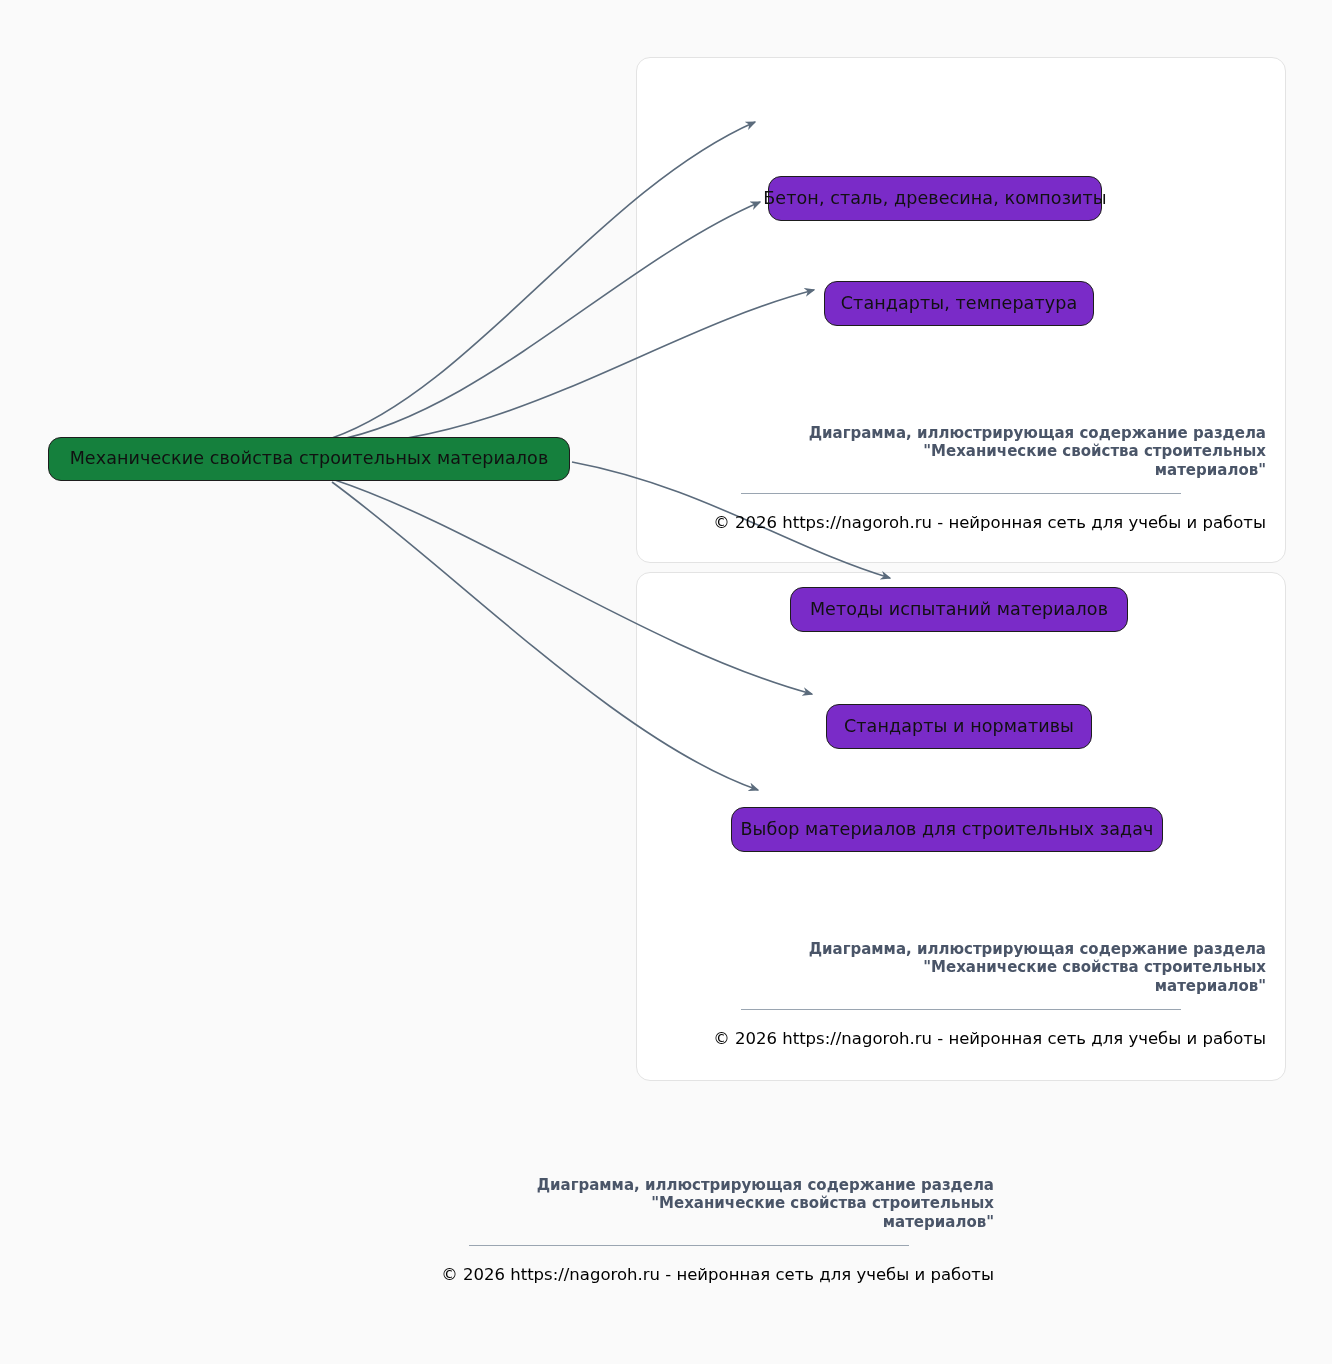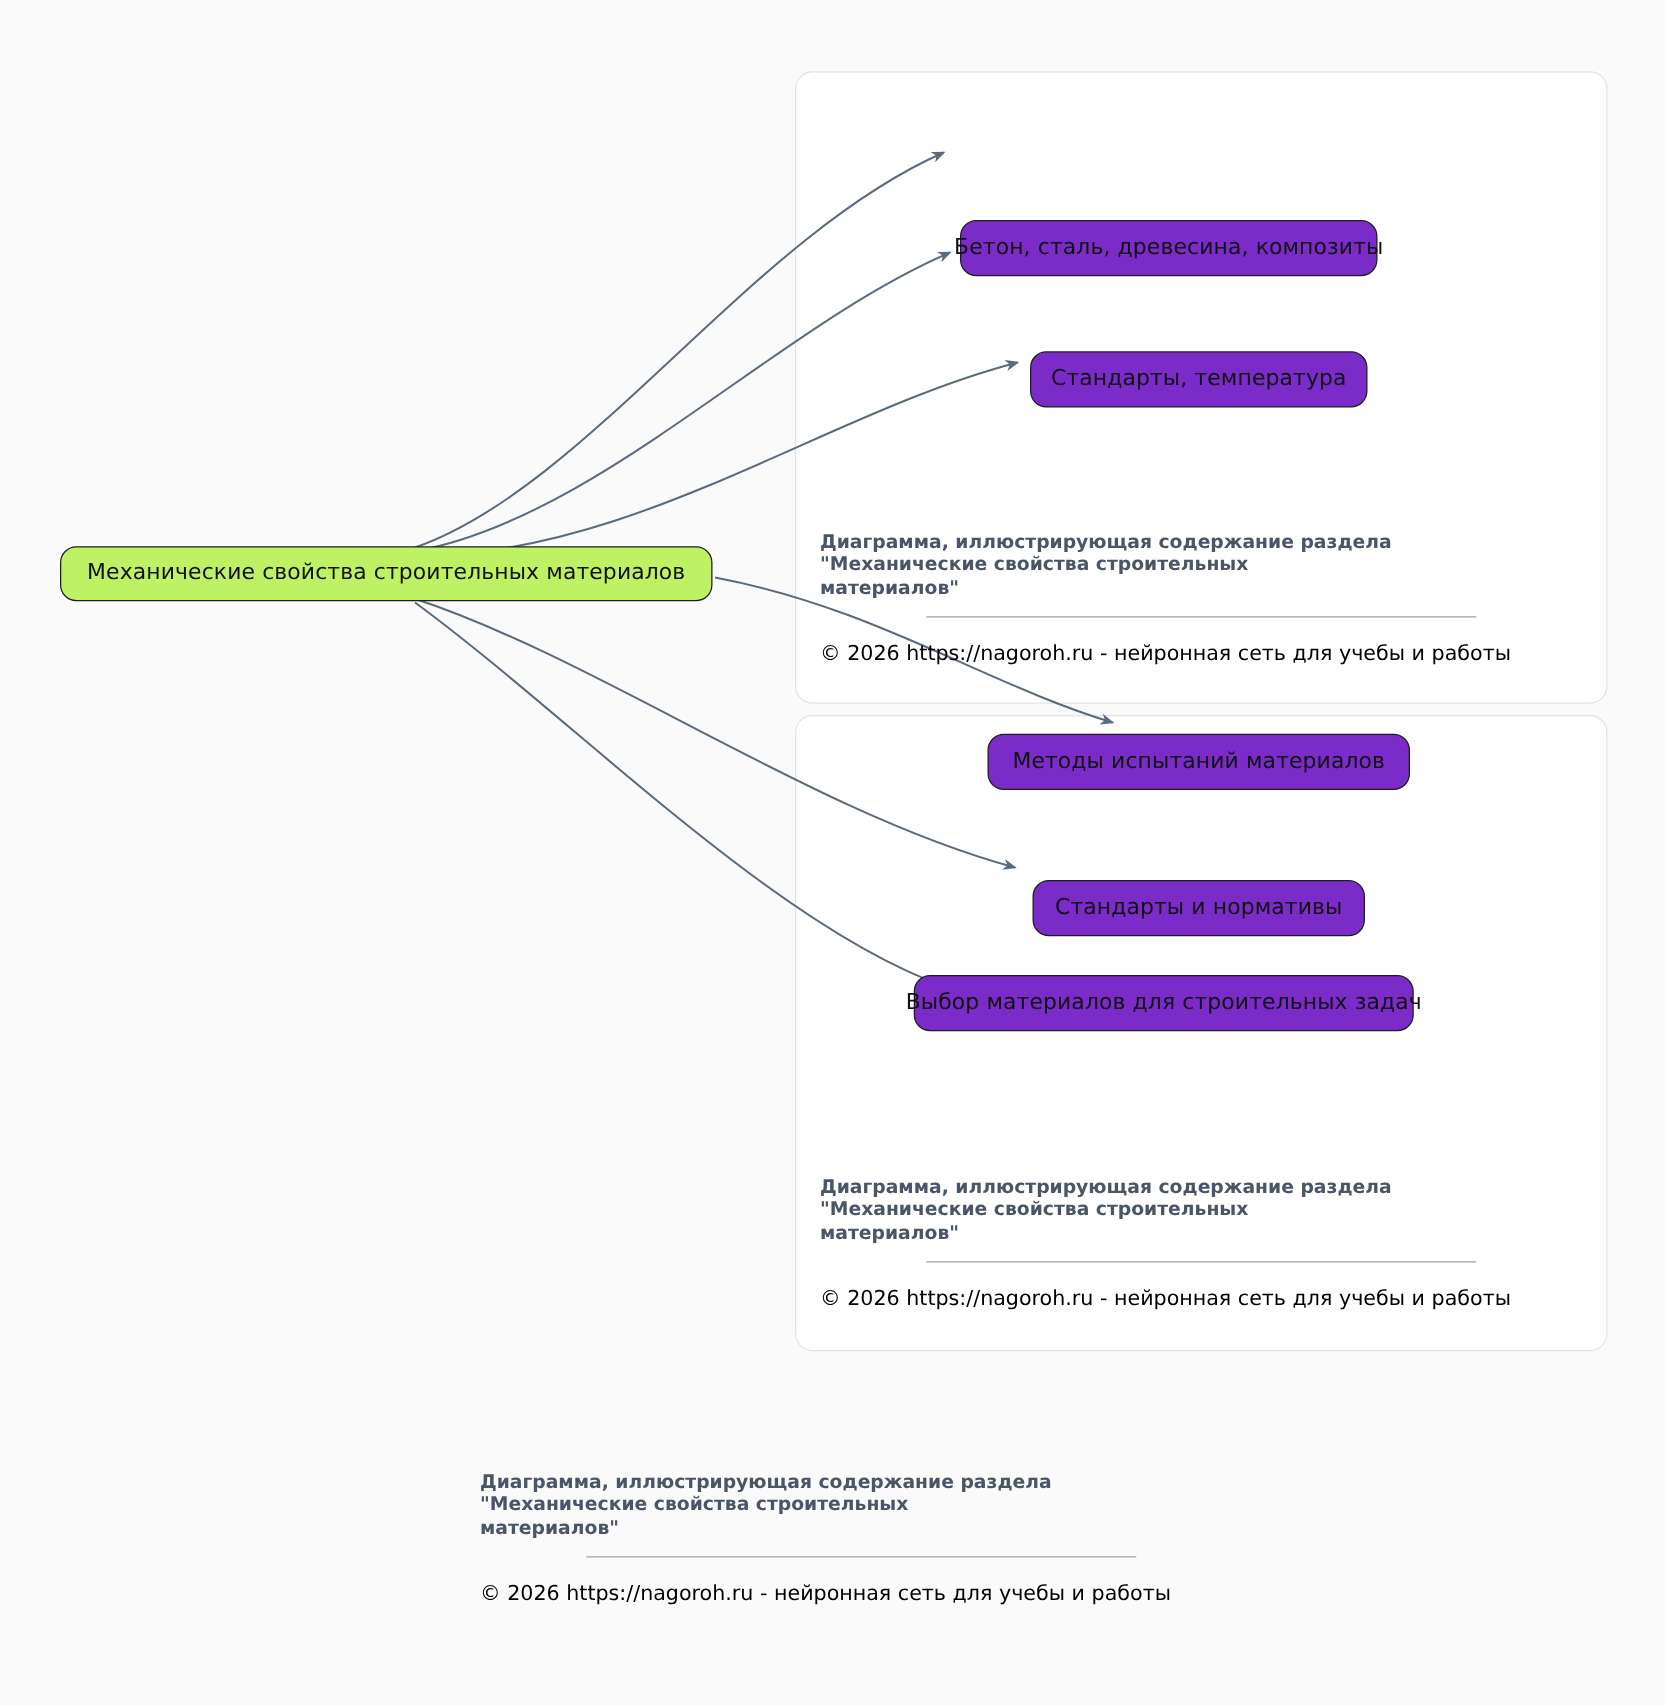--- a/index.html
+++ b/index.html
@@ -67,39 +67,39 @@
     border-radius: 13px;
     border: 1.6px solid #1d1d1d;
     color: #111111;
     font-size: 17.5px;
     line-height: 1;
     white-space: nowrap;
     z-index: 3;
     letter-spacing: 0.1px;
   }
   .node.root {
-    background: #bef264;
+    background: #15803d;
     border-color: #1d1d1d;
   }
   .node.leaf {
     background: #7a2bc8;
   }
 
   #node-root       { left: 48px;  top: 437px; width: 522px; height: 44px; }
   #node-strength   { left: 712px; top: 71px;  width: 496px; height: 45px; }
   #node-materials  { left: 768px; top: 176px; width: 334px; height: 45px; }
   #node-humidity   { left: 824px; top: 281px; width: 270px; height: 45px; }
   #node-testing    { left: 790px; top: 587px; width: 338px; height: 45px; }
   #node-standards  { left: 826px; top: 704px; width: 266px; height: 45px; }
-  #node-selection  { left: 731px; top: 780px; width: 400px; height: 45px; }
+  #node-selection  { left: 731px; top: 807px; width: 432px; height: 45px; }
 
   
   .caption {
     position: absolute;
-    text-align: left;
+    text-align: right;
     z-index: 2;
   }
   .caption-title {
     font-size: 15px;
     font-weight: bold;
     color: #4a5568;
     line-height: 1.22;
     margin: 0;
     white-space: pre-line;
   }

